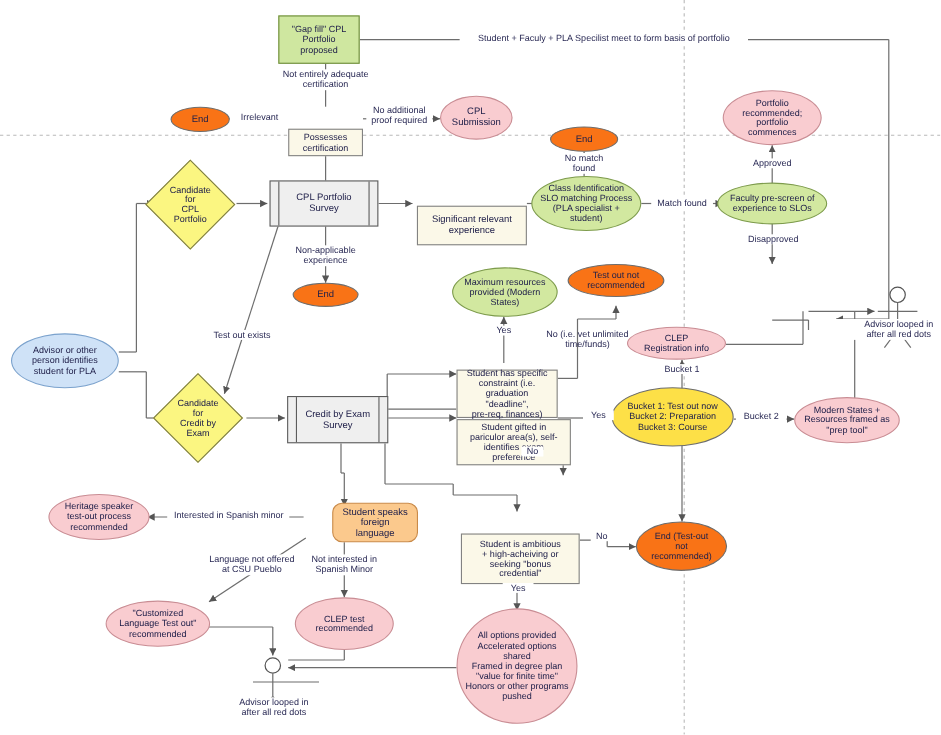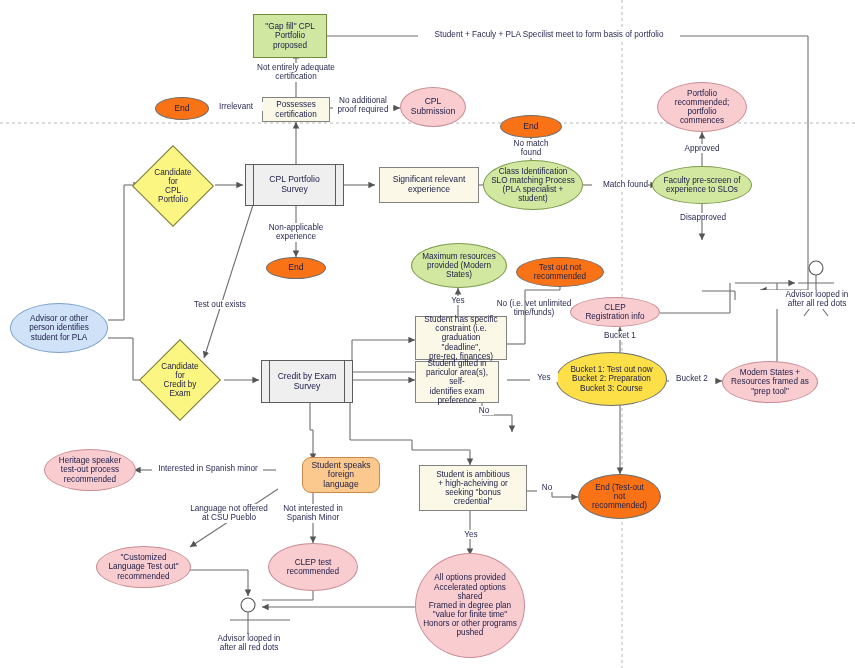--- a/index.html
+++ b/index.html
@@ -6,21 +6,21 @@
   #canvas{
     position:relative;
     width:855px;height:668px;
     background:#ffffff;
     font-family:"Liberation Sans", sans-serif;
     overflow:hidden;
   }
   svg.layer{position:absolute;left:0;top:0;width:855px;height:668px;}
   .node{position:absolute;box-sizing:border-box;display:flex;align-items:center;justify-content:center;text-align:center;color:#20204a;line-height:1.12;}
   .node span{display:block;padding:0 3px;}
-  .proc{background:#fbf8e8;border:1.2px solid #828282;}
+  .proc{background:#fbf8e8;border:1.2px solid #828282;margin-top:20px;}
   .predef{background:#efefef;border:1.2px solid #5c5c5c;}
   .predef::before,.predef::after{content:"";position:absolute;top:0;bottom:0;width:0;border-left:1.2px solid #5c5c5c;}
   .predef::before{left:7px;}
   .predef::after{right:7px;}
   .diamond{background:transparent;border:none;}
   .diamond .dshape{position:absolute;left:0;top:0;right:0;bottom:0;background:#fbf681;border:1.2px solid #7a7a45;transform:rotate(45deg);}
   .diamond span{position:relative;z-index:2;}
   .ellipse{border-radius:50%;border:1.2px solid #6d6d6d;background:#f97316;}
   .ell-green{background:#d2e8a0;border:1.2px solid #7d9b4c;}
   .ell-pink{background:#f9ccd0;border:1.2px solid #c98d94;}
@@ -280,21 +280,21 @@
   </div>
 
   <div class="node ellipse ell-green t8" style="left:411px;top:243px;width:96px;height:45px;">
     <span>
       <span>Maximum resources</span>
       <span>provided (Modern</span>
       <span>States)</span>
     </span>
   </div>
 
-  <div class="node ellipse t8" style="left:516px;top:257px;width:88px;height:30px;">
+  <div class="node ellipse t8" style="left:516px;top:240px;width:88px;height:30px;">
     <span>
       <span>Test out not</span>
       <span>recommended</span>
     </span>
   </div>
 
   <div class="node ellipse ell-pink t8" style="left:570px;top:297px;width:90px;height:30px;">
     <span>
       <span>CLEP</span>
       <span>Registration info</span>
@@ -303,21 +303,21 @@
 
   <div class="node proc t8" style="left:415px;top:316px;width:92px;height:44px;">
     <span>
       <span>Student has specific</span>
       <span>constraint (i.e.</span>
       <span>graduation "deadline",</span>
       <span>pre-req, finances)</span>
     </span>
   </div>
 
-  <div class="node proc t8" style="left:415px;top:361px;width:84px;height:42px;">
+  <div class="node proc t8" style="left:415px;top:361px;width:104px;height:42px;">
     <span>
       <span>Student gifted in</span>
       <span>pariculor area(s), self-</span>
       <span>identifies exam</span>
       <span>preference</span>
     </span>
   </div>
 
   <div class="node ellipse t8" style="left:556px;top:352px;width:111px;height:54px;background:#fde047;">
     <span>
@@ -420,21 +420,21 @@
   <div class="edge-label t8" style="left:333px;top:96px;width:60px;">
     <span>No additional</span><br>
     <span>proof required</span>
   </div>
 
   <div class="edge-label t8" style="left:502px;top:139px;width:58px;">
     <span>No match</span><br>
     <span>found</span>
   </div>
 
-  <div class="edge-label t8" style="left:592px;top:180px;width:56px;text-align:right;">
+  <div class="edge-label t8" style="left:592px;top:180px;width:56px;">
     <span>Match found</span>
   </div>
 
   <div class="edge-label t8" style="left:676px;top:144px;width:52px;">
     <span>Approved</span>
   </div>
 
   <div class="edge-label t8" style="left:672px;top:213px;width:62px;">
     <span>Disapproved</span>
   </div>

